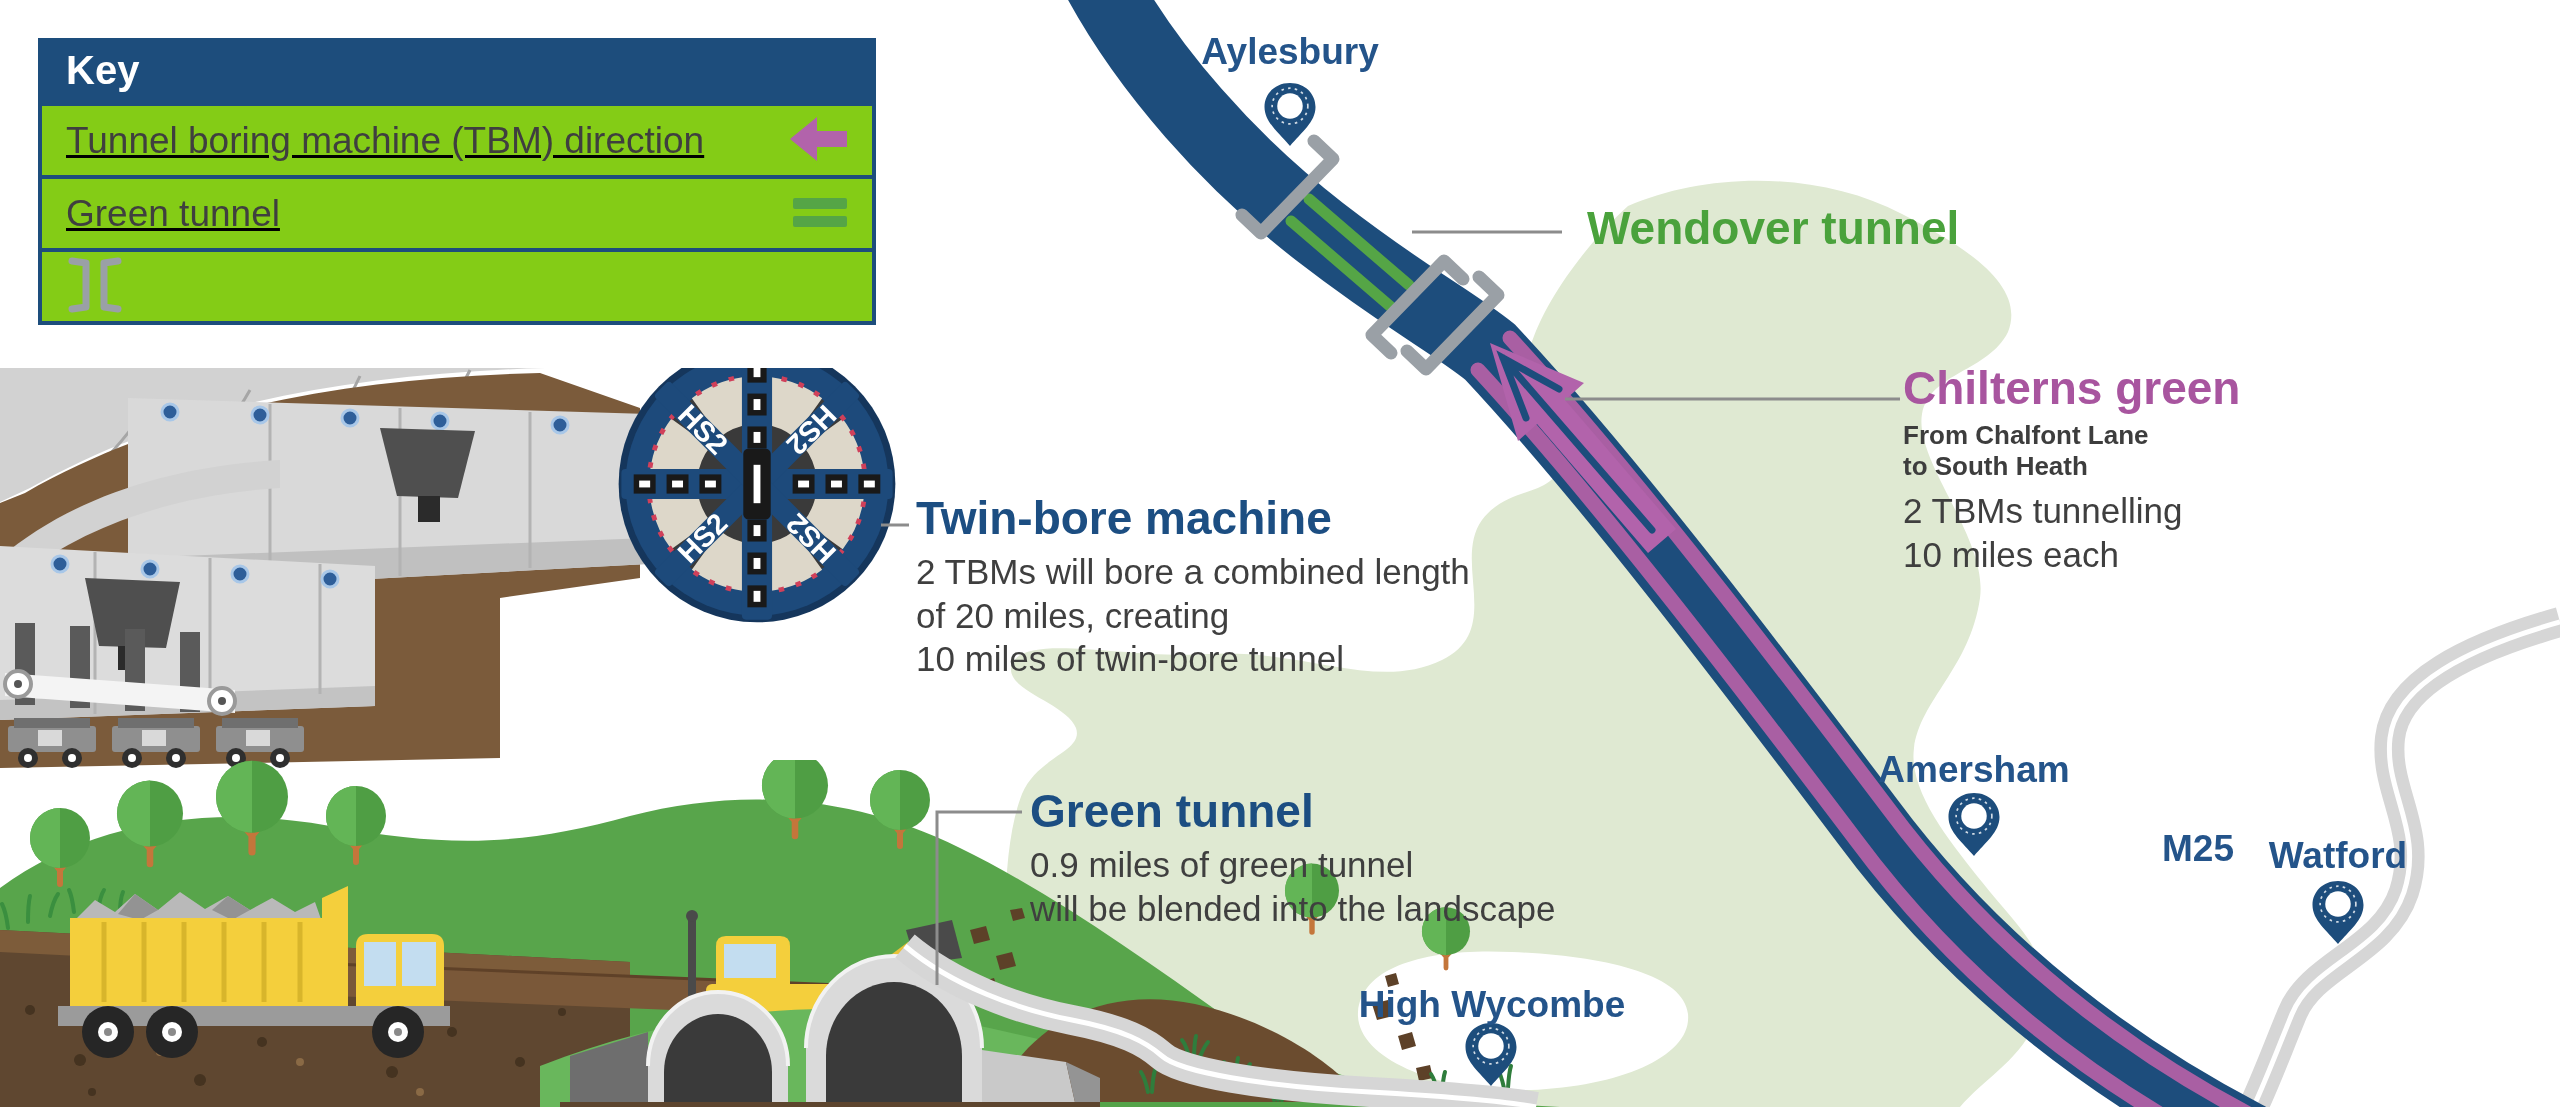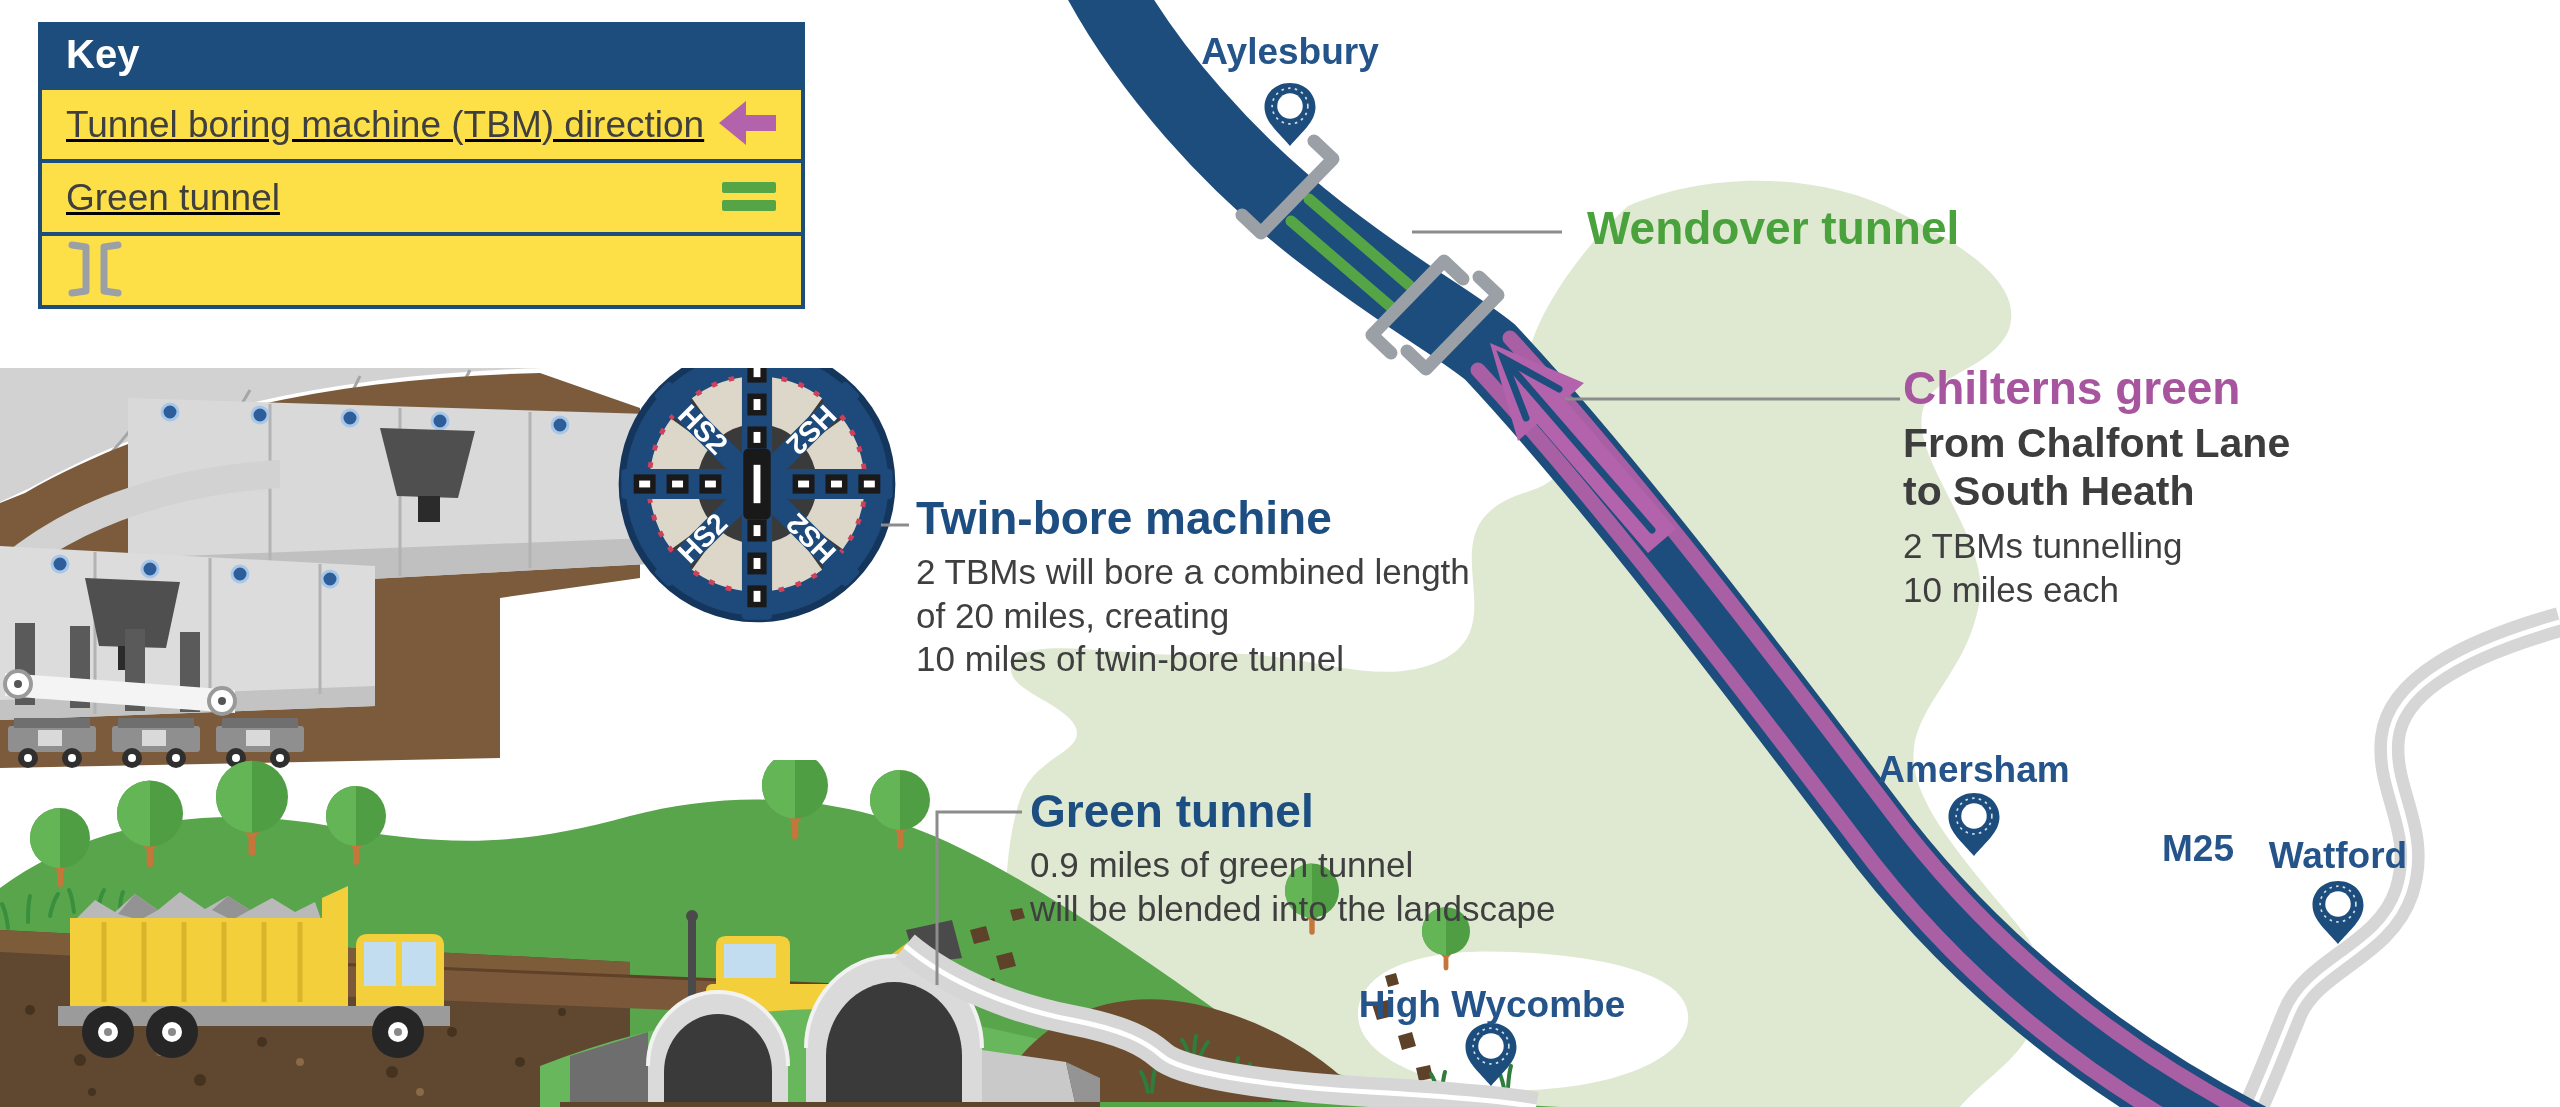--- a/index.html
+++ b/index.html
@@ -1,34 +1,34 @@
 <!DOCTYPE html>
 <html><head>
 <meta charset="utf-8">
 <style>
   html,body{margin:0;padding:0;background:#fff;}
   .canvas{position:relative;width:2560px;height:1107px;overflow:hidden;background:#fff;
           font-family:"Liberation Sans",sans-serif;}
   .layer{position:absolute;left:0;top:0;}
   
-  .key{position:absolute;left:38px;top:22px;width:767px;background:#fde047;
+  .key{position:absolute;left:38px;top:38px;width:838px;background:#84cc16;
        border:4px solid #1d4d7c;box-sizing:border-box;z-index:30;}
   .key-header{background:#1d4d7c;color:#fff;font-size:40px;font-weight:bold;
               padding:6px 0 10px 24px;height:44px;}
   .key-row{display:flex;align-items:center;justify-content:space-between;
            padding:0 24px;height:69px;border-top:4px solid #1d4d7c;text-decoration:underline;}
   .key-row:first-of-type{border-top:none;}
   .key-label{font-size:37px;color:#3f3f3f;}
   
   .callout{position:absolute;z-index:25;}
   .c-title{font-weight:bold;font-size:46px;line-height:1.05;}
   .t-green{color:#4aa23c;}
   .t-purple{color:#a8559f;}
   .t-blue{color:#1c4e82;}
-  .c-sub{font-weight:bold;font-size:41px;color:#3d3d3d;line-height:1.17;
+  .c-sub{font-weight:bold;font-size:26px;color:#3d3d3d;line-height:1.17;
          white-space:pre-line;margin-top:8px;}
   .c-body{font-size:35px;color:#3f3f3f;line-height:1.24;white-space:pre-line;margin-top:8px;}
   .wendover{left:1575px;top:204px;}
   .wendover .c-title{margin-left:12px;}
   .chilterns{left:1903px;top:364px;}
   .twinbore{left:916px;top:494px;}
   .greentunnel{left:1030px;top:787px;}
   .map-label{font-family:"Liberation Sans",sans-serif;font-weight:bold;font-size:37px;fill:#24548a;}
   svg text{font-family:"Liberation Sans",sans-serif;}
 </style>

